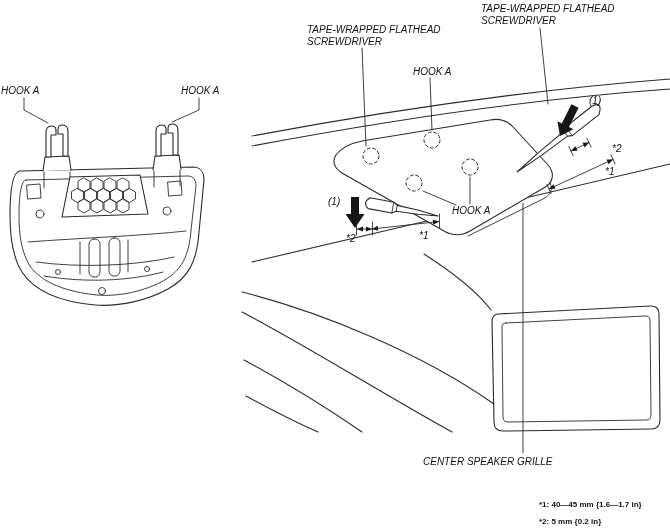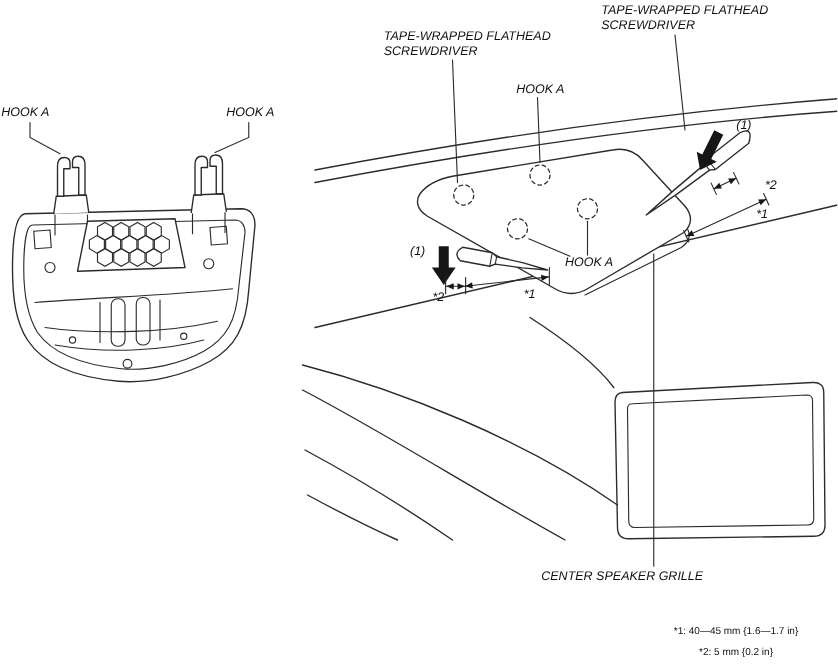--- a/index.html
+++ b/index.html
@@ -7,21 +7,21 @@
     position:relative;width:670px;height:531px;background:#ffffff;overflow:hidden;
     font-family:"Liberation Sans","DejaVu Sans",sans-serif;color:#111;
   }
   .art{position:absolute;left:0;top:0;}
   svg .ln{stroke:#2b2b2b;stroke-width:1.1;fill:none;stroke-linecap:round;stroke-linejoin:round;}
   svg .thin{stroke:#2b2b2b;stroke-width:.9;fill:none;stroke-linecap:round;}
   svg .wfill{fill:#ffffff;}
   svg .dark{fill:#161616;stroke:none;}
   svg .dashed{stroke-dasharray:3 2.6;stroke-width:1;}
   .lbl{position:absolute;font-size:10px;line-height:11.5px;white-space:nowrap;color:#111;font-style:italic;}
-  .fnotes{position:absolute;left:539px;top:496px;font-size:8px;font-weight:400;line-height:17px;color:#111;text-align:center;}
+  .fnotes{position:absolute;left:539px;top:496px;font-size:8px;font-weight:700;line-height:17px;color:#111;}
 </style>
 </head>
 <body>
 
 <div class="canvas">
 
   <svg class="art" width="670" height="531" viewBox="0 0 670 531">
 
     <g>
 
@@ -183,20 +183,20 @@
   <div class="lbl" style="left:452px;top:205px">HOOK A</div>
 
   <div class="lbl" style="left:589px;top:95px">(1)</div>
   <div class="lbl" style="left:328px;top:196px">(1)</div>
 
   <div class="lbl" style="left:612px;top:143px">*2</div>
   <div class="lbl" style="left:605px;top:166px">*1</div>
   <div class="lbl" style="left:346px;top:233px">*2</div>
   <div class="lbl" style="left:419px;top:230px">*1</div>
 
-  <div class="lbl" style="left:433px;top:456px">CENTER SPEAKER GRILLE</div>
+  <div class="lbl" style="left:423px;top:456px">CENTER SPEAKER GRILLE</div>
 
   <div class="fnotes">
     <div>*1: 40—45 mm {1.6—1.7 in}</div>
     <div>*2: 5 mm {0.2 in}</div>
   </div>
 
 </div>
 
 </body></html>

